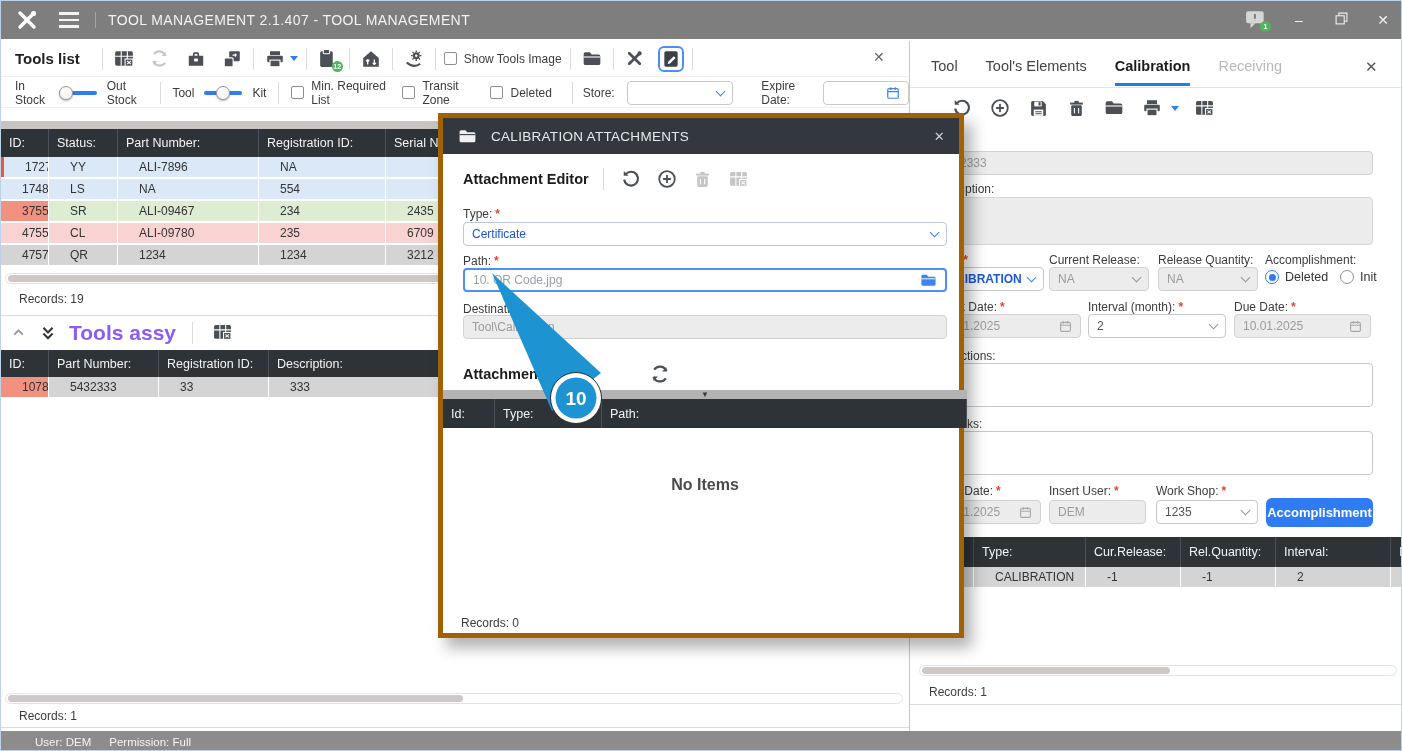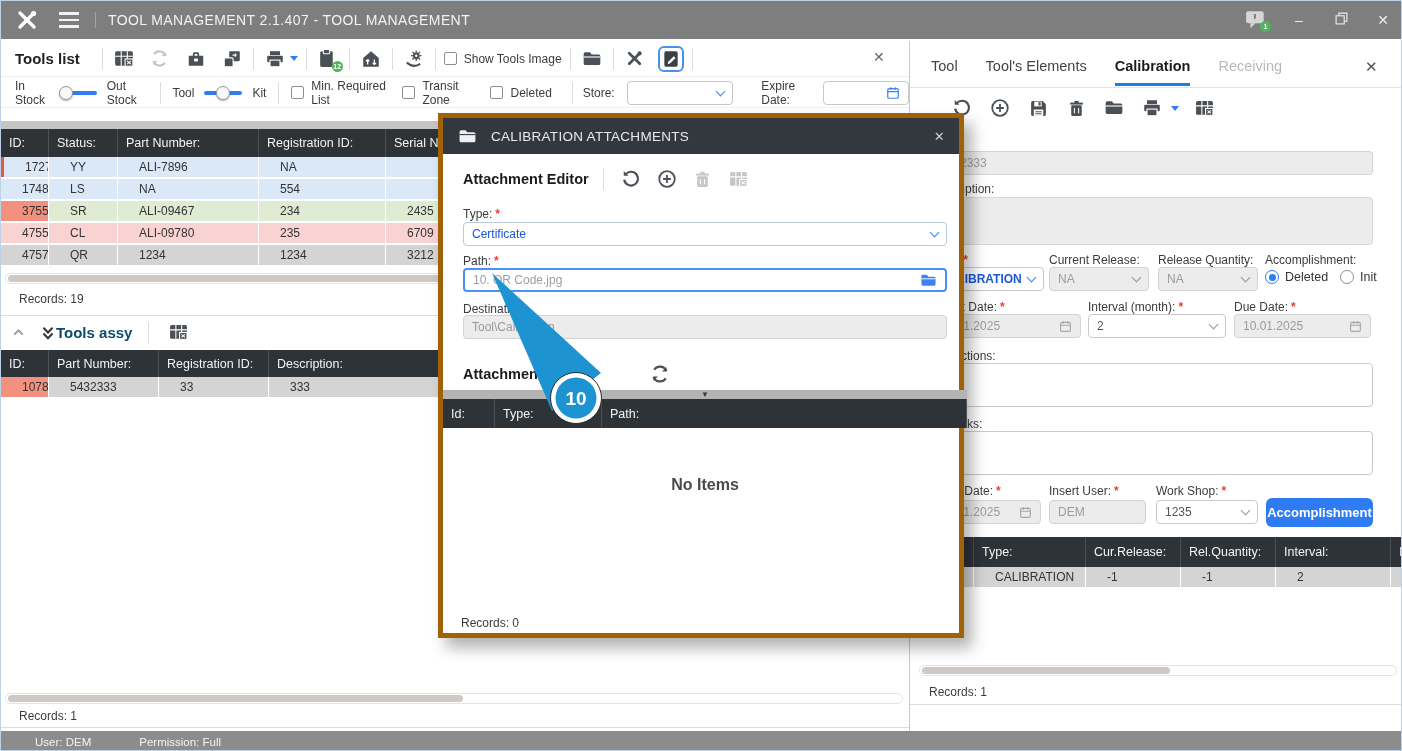--- a/index.html
+++ b/index.html
@@ -75,21 +75,21 @@
   
   .modal { position:absolute; left:437px; top:112px; width:526px; height:525px; background:#fff; border:5px solid #a16207; box-shadow:8px 10px 14px rgba(0,0,0,.30); z-index:50; }
   .modal-head { height:36px; background:#33383e; display:flex; align-items:center; color:#e9e9e9; font-size:13.5px; letter-spacing:.3px; }
   .m-close { margin-left:auto; margin-right:14px; color:#cfcfcf; font-size:13px; cursor:pointer; }
   .splitter { position:absolute; left:0; width:524px; height:9px; background:#b3b3b3; display:flex; align-items:center; justify-content:center; }
   .splitter span { color:#3a3a3a; font-size:8px; line-height:8px; cursor:pointer; }
   .noitems { font-size:16px; font-weight:bold; color:#4a4a4a; }
 
   .callout { position:absolute; left:430px; top:250px; z-index:60; pointer-events:none; }
 
-  .statusbar { position:absolute; left:0; top:730px; width:1402px; height:21px; background:#8c8c8c; color:#f5f5f5; font-size:11.5px; display:flex; align-items:center; gap:48px; padding-left:34px; }
+  .statusbar { position:absolute; left:0; top:730px; width:1402px; height:21px; background:#8c8c8c; color:#f5f5f5; font-size:11.5px; display:flex; align-items:center; gap:18px; padding-left:34px; }
 </style>
 </head>
 <body>
 
 <div class="screen">
 
   <div class="titlebar">
     <svg class="tb-logo" viewBox="0 0 24 24">
       <path d="M5 19 19 5" stroke="#fff" stroke-width="3.4" stroke-linecap="round"></path>
       <path d="M5 5 19 19" stroke="#fff" stroke-width="3.4" stroke-linecap="round"></path>
@@ -300,21 +300,21 @@
   </div>
   <div class="abs records" style="left:18px;top:291px">Records: 19</div>
 
   <div class="abs" style="left:0;top:314px;width:908px;height:34px;border-top:1px solid #dcdcdc;display:flex;align-items:center;padding-left:10px">
     <svg viewBox="0 0 14 14" width="15" height="15" fill="none" stroke="#9a9a9a" stroke-width="1.8">
         <path d="m3 9 4-4 4 4"></path>
       </svg>
     <svg viewBox="0 0 14 14" width="16" height="16" style="margin-left:14px" fill="none" stroke="#34393f" stroke-width="1.9">
         <path d="m3 2.5 4 4 4-4M3 7.5l4 4 4-4"></path>
       </svg>
-    <span style="font-size:15px;font-weight:bold;color:#0c4a6e;margin-left:0">Tools assy</span>
+    <span style="font-size:21px;font-weight:bold;color:#8b5cf6;margin-left:13px">Tools assy</span>
     <span class="vsep" style="margin:0 16px"></span>
     <span class="ico">
       <svg viewBox="0 0 18 18" width="19" height="19" fill="#4b5056">
           <rect x="1" y="2" width="16" height="13" rx="1.5"></rect>
           <path d="M1 6.5h16M6.5 2v13M12 2v13" stroke="#fff"></path>
           <rect x="10" y="9" width="7" height="6.5" stroke="#fff"></rect>
           <path d="m11.8 10.8 3.4 2.8m0-2.8-3.4 2.8" stroke="#fff"></path>
         </svg>
     </span>
   </div>

